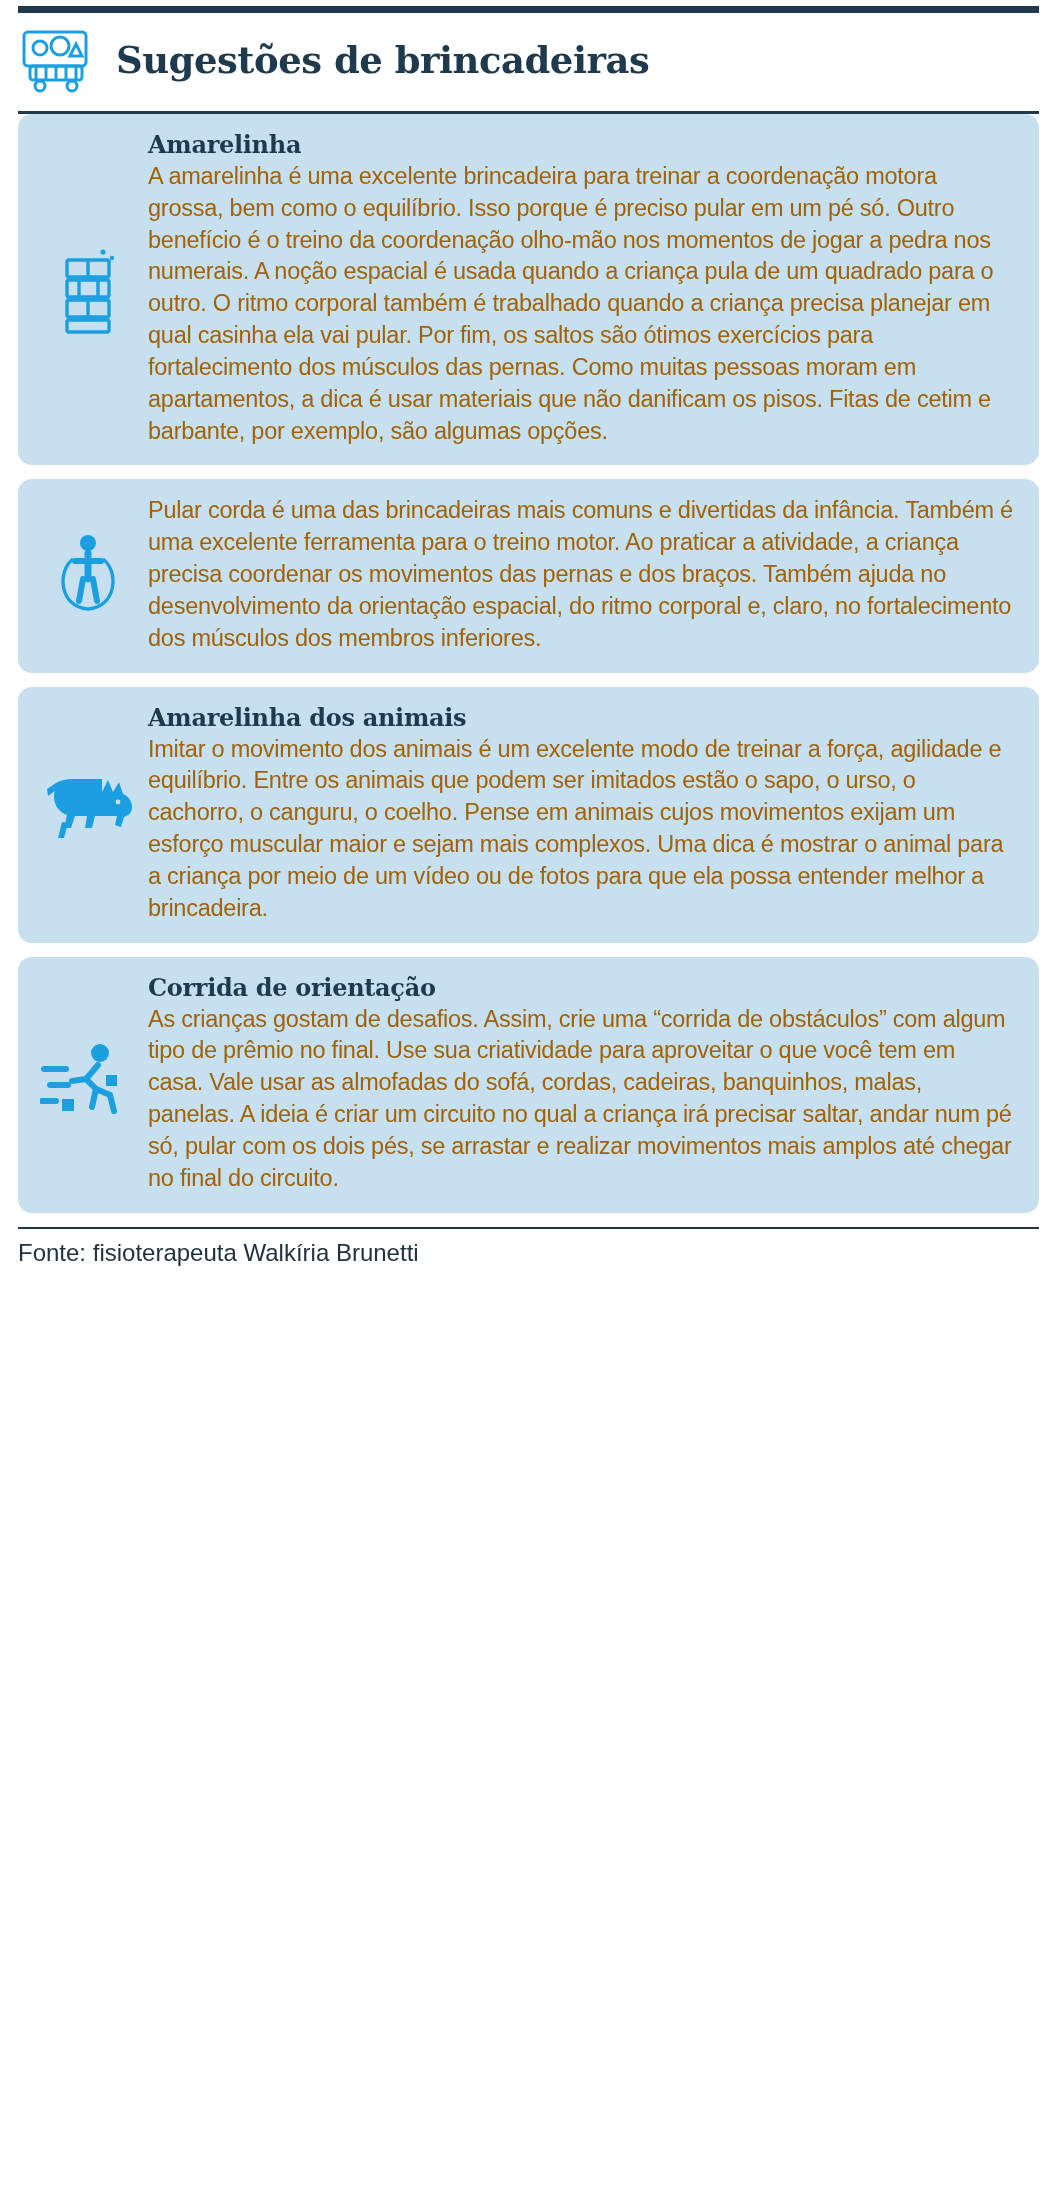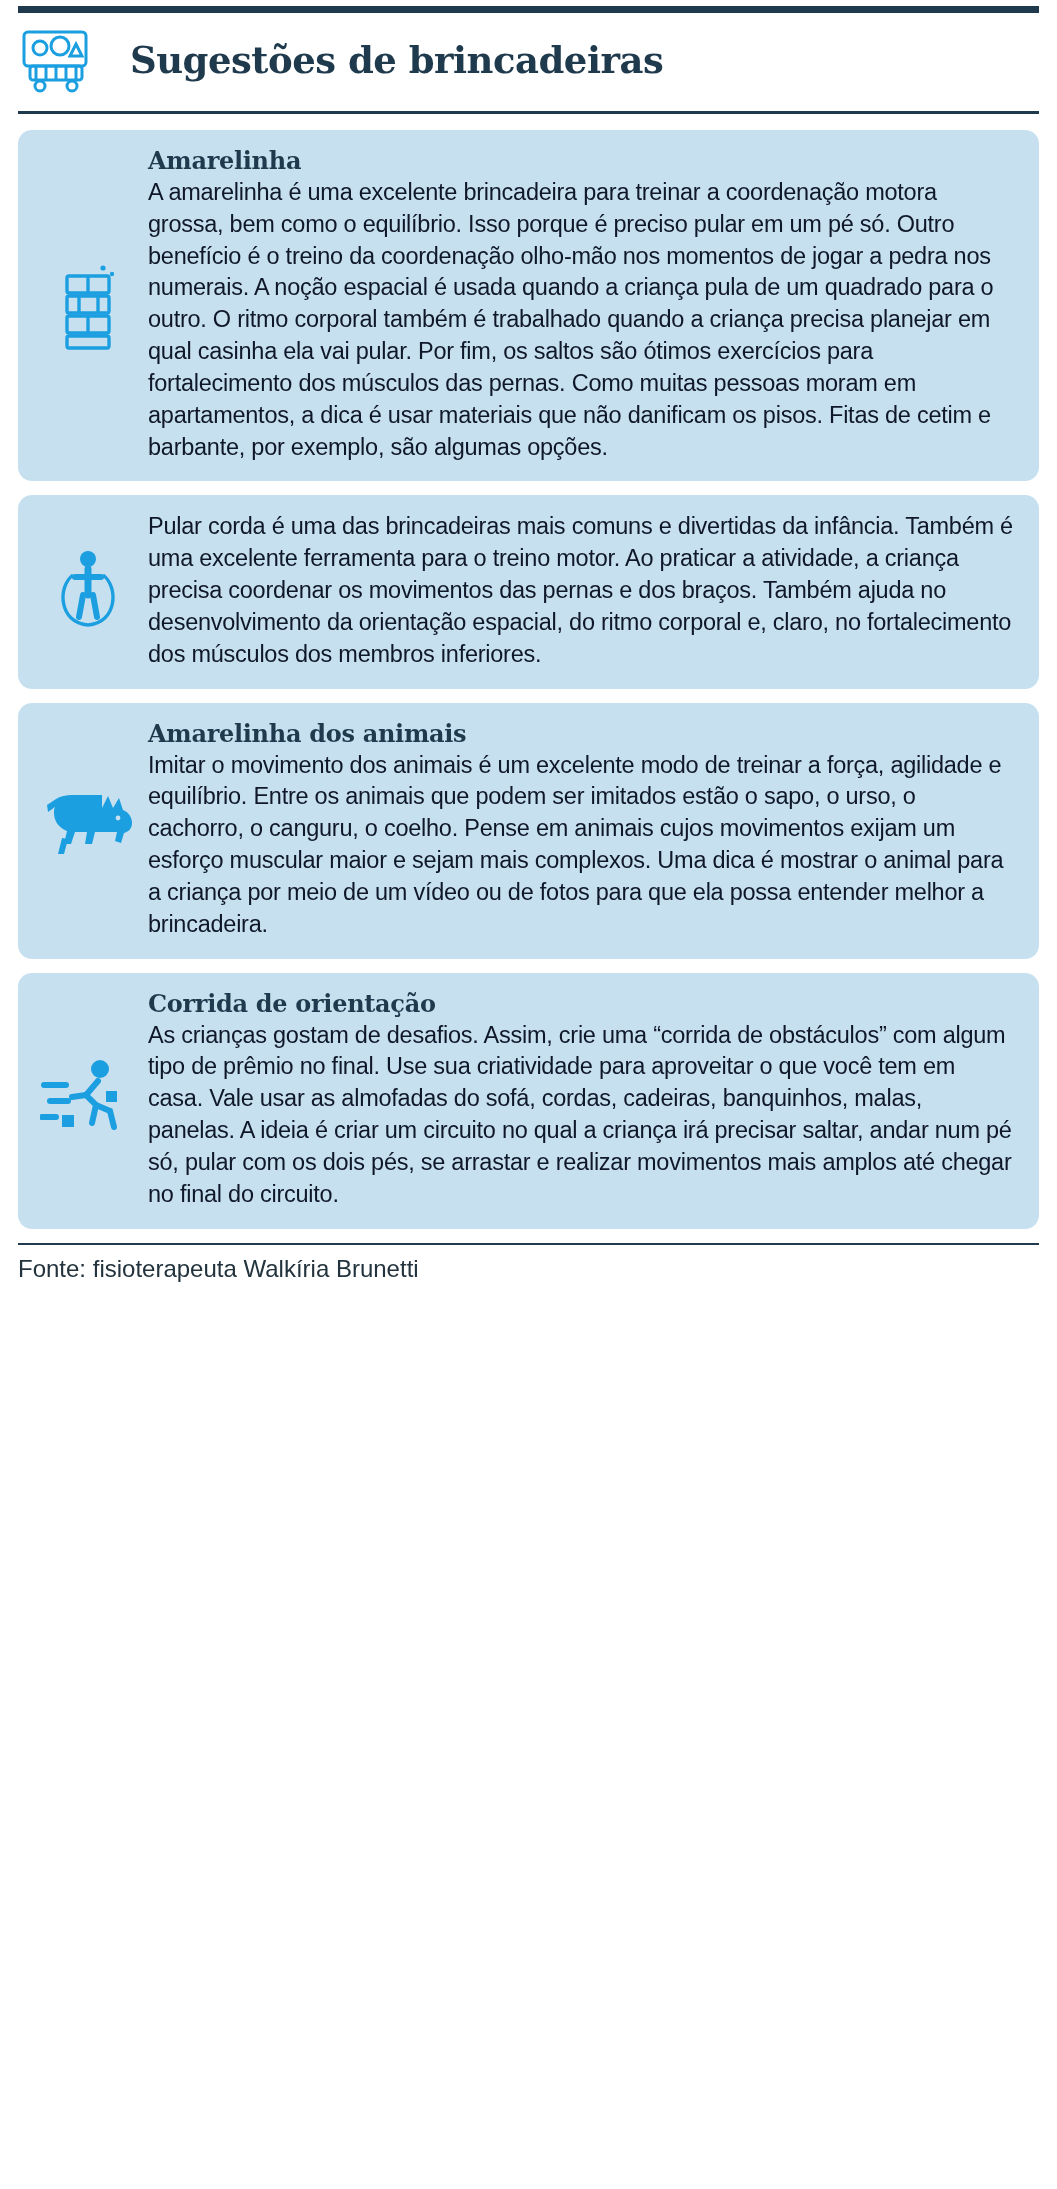--- a/index.html
+++ b/index.html
@@ -22,42 +22,42 @@
   
   .top-rule {
     height: 7px;
     background: #1f3a4d;
     margin: 6px 0 0 0;
   }
   
   .header {
     display: flex;
     align-items: center;
-    gap: 34px;
+    gap: 20px;
     padding: 12px 0 16px 0;
     border-bottom: 3px solid #1f3a4d;
   }
   .header-icon {
     width: 78px;
     min-width: 78px;
     height: 70px;
     display: flex;
     align-items: center;
     justify-content: center;
   }
   .header-title {
     font-family: "DejaVu Serif", serif;
     font-weight: bold;
     font-size: 37px;
     letter-spacing: -0.5px;
     color: #1f3a4d;
     white-space: nowrap;
   }
   
-  .cards { padding-top: 16px; }
+  .cards { }
   .card {
     background: #c7e0f0;
     border-radius: 14px;
     margin-bottom: 14px;
     display: flex;
     align-items: center;
     padding: 16px 18px 18px 10px;
   }
   .card-icon {
     width: 120px;
@@ -71,21 +71,21 @@
     font-family: "DejaVu Serif", serif;
     font-weight: bold;
     font-size: 24px;
     color: #1f3a4d;
     margin: 0 0 2px 0;
     letter-spacing: -0.3px;
   }
   .card-text {
     font-size: 23.5px;
     line-height: 1.355;
-    color: #0f172a;
+    color: #a16207;
     margin: 0;
     text-align: left;
     letter-spacing: -0.25px;
   }
   
   .footer {
     border-top: 2px solid #1f3a4d;
     margin-top: 6px;
     padding: 10px 0 12px 0;
     font-size: 24px;

